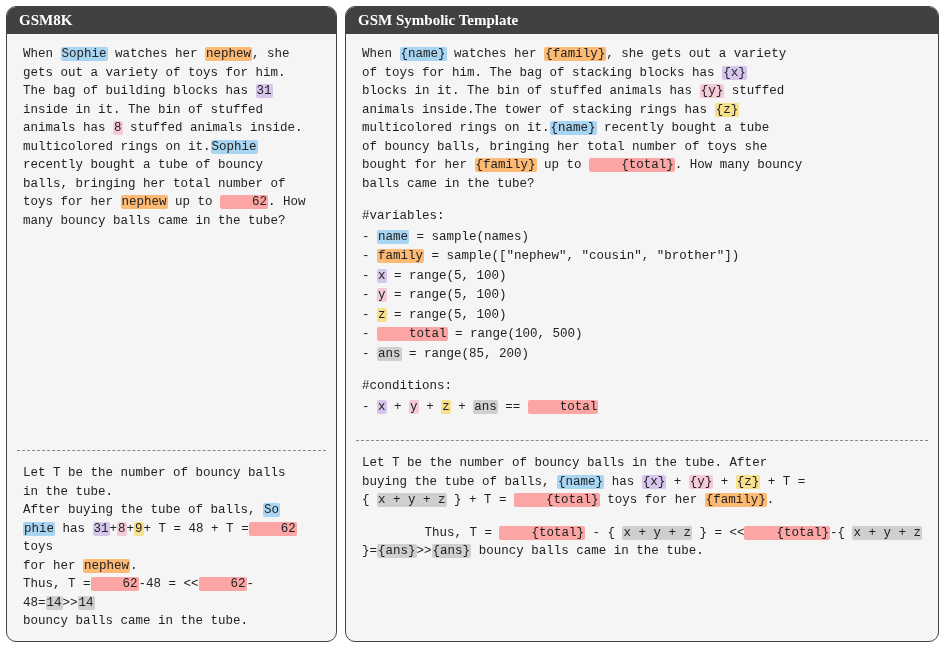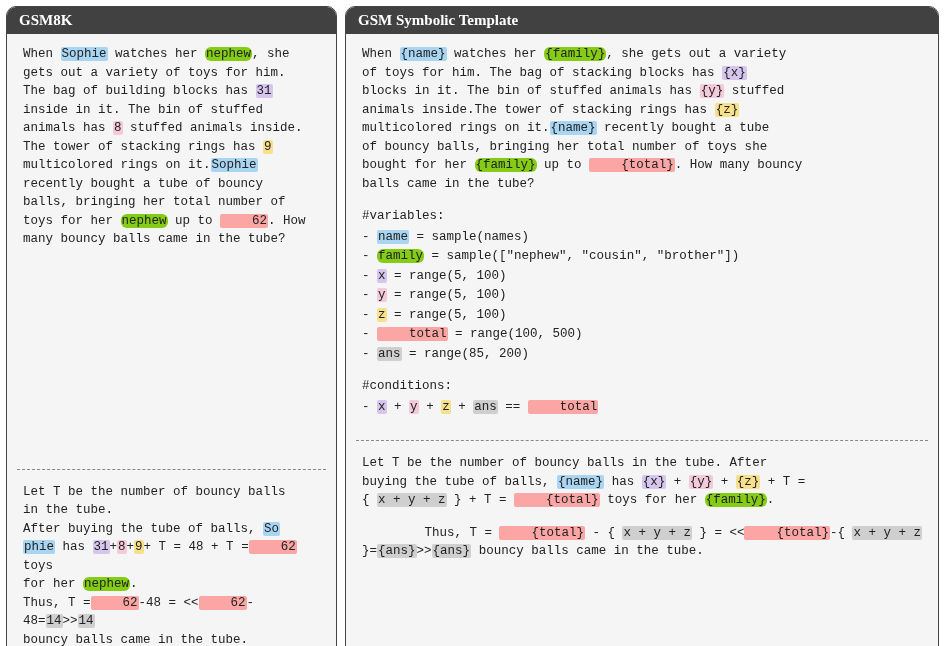--- a/index.html
+++ b/index.html
@@ -38,21 +38,21 @@
   line-height: 1.48;
   color: #222;
 }
 .divider {
   border: none;
   border-top: 1.5px dashed #888;
   margin: 0 10px;
 }
 .hl { padding: 0 1px; border-radius: 2px; }
 .hl-blue   { background: #a8d5f2; }
-.hl-orange { background: #84cc16; border-radius: 6px; }
+.hl-orange { background: #fdba74; }
 .hl-purple { background: #d6c5ec; }
 .hl-pink   { background: #f4c9d9; }
 .hl-yellow { background: #f7e08c; }
 .hl-green  { background: #fca5a5; padding-left: 32px; }
 .hl-gray   { background: #cfcfcf; }
 .var-line { margin-top: 1px; }
 .section-label { margin-top: 14px; margin-bottom: 2px; }
 .sol-block { margin-top: 2px; }
 .para-gap { margin-top: 14px; text-align: right; }
 </style>
@@ -62,21 +62,20 @@
 <div class="container">
 
   <div class="panel panel-left">
     <div class="panel-header">GSM8K</div>
     <div class="panel-body">
       <div><span>When </span><span class="hl hl-blue">Sophie</span><span> watches her </span><span class="hl hl-orange">nephew</span><span>, she</span></div>
       <div>gets out a variety of toys for him.</div>
       <div><span>The bag of building blocks has </span><span class="hl hl-purple">31</span></div>
       <div>inside in it.  The bin of stuffed</div>
       <div><span>animals has </span><span class="hl hl-pink">8</span><span> stuffed animals inside.</span></div>
-      <div><span>The tower of stacking rings has </span><span class="hl hl-yellow">9</span></div>
       <div><span>multicolored rings on it.</span><span class="hl hl-blue">Sophie</span></div>
       <div>recently bought a tube of bouncy</div>
       <div>balls, bringing her total number of</div>
       <div><span>toys for her </span><span class="hl hl-orange">nephew</span><span> up to </span><span class="hl hl-green">62</span><span>.  How</span></div>
       <div>many bouncy balls came in the tube?</div>
       <div style="height:210px"></div>
     </div>
     <hr class="divider">
     <div class="panel-body sol-block">
       <div>Let T be the number of bouncy balls</div>

